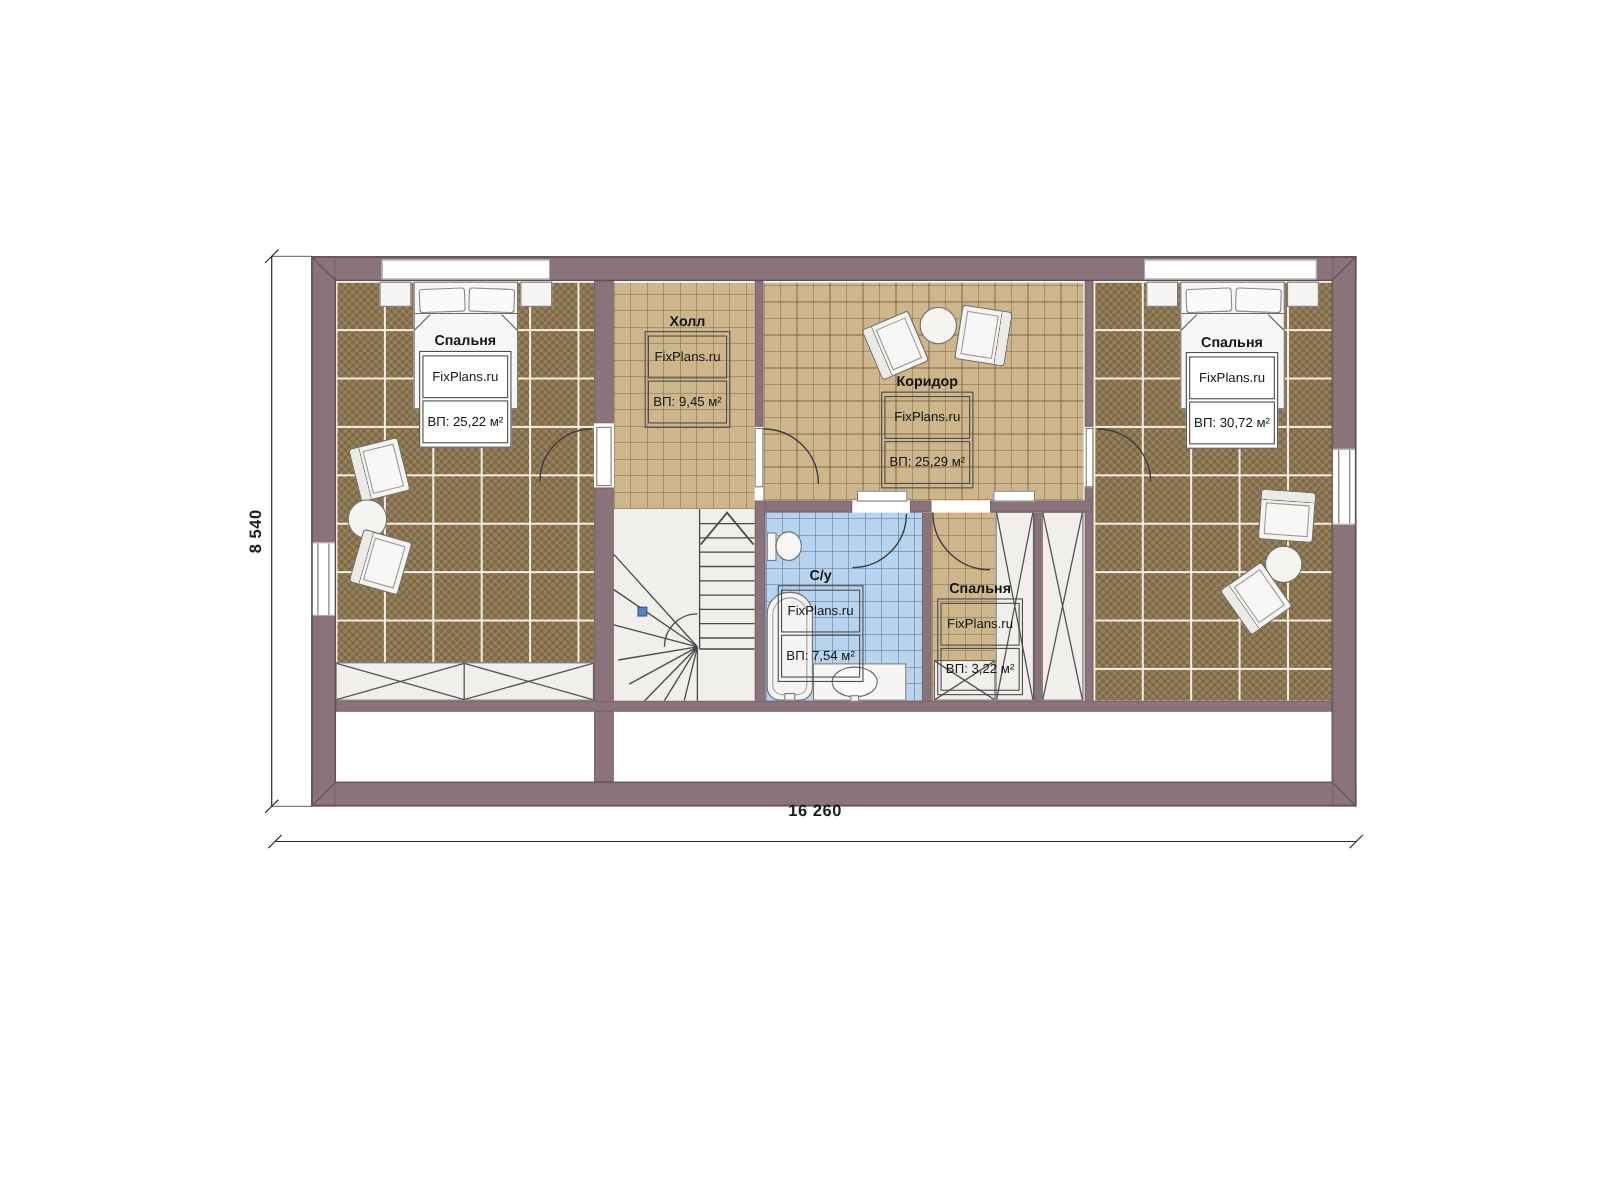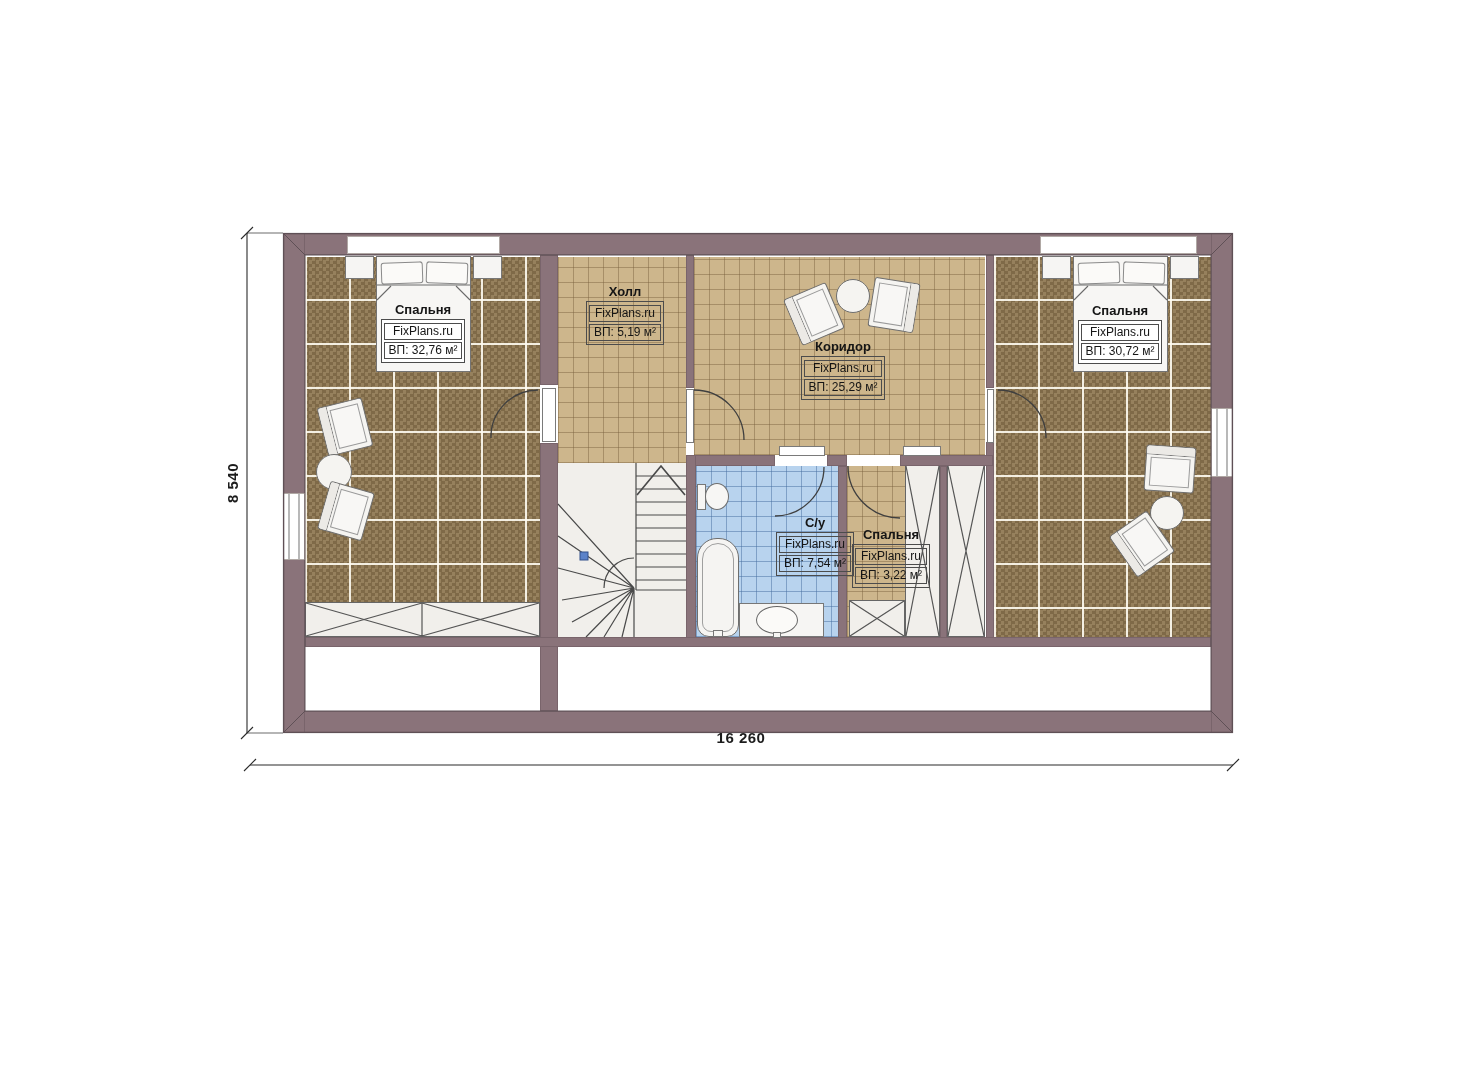--- a/index.html
+++ b/index.html
@@ -36,21 +36,21 @@
   .tub-inner{position:absolute;left:4px;top:4px;right:4px;bottom:4px;border:1px solid #9f9f9f;border-radius:16px 16px 9px 9px;}
   .wc-bowl{position:absolute;box-sizing:border-box;background:#f7f6f4;border:1.3px solid #6e6e6e;border-radius:50%;}
   .sink{position:absolute;box-sizing:border-box;background:#fbfaf8;border:1.4px solid #666;border-radius:50%;}
   .leaf{position:absolute;box-sizing:border-box;background:#fff;border:1px solid #7a7a7a;}
   .closet{position:absolute;box-sizing:border-box;background:#f1efeb;border:1px solid #666;}
   
   .room-label{position:absolute;width:120px;display:flex;flex-direction:column;align-items:center;color:#151515;}
   .rl-title{font-size:13px;font-weight:bold;line-height:15px;margin-bottom:2px;white-space:nowrap;}
   .rl-box{display:inline-flex;flex-direction:column;align-items:stretch;border:1px solid #4c4c4c;padding:2px;}
   .rl-box.on-white{background:#fff;}
-  .rl-row{border:1px solid #4c4c4c;padding:0 4px;margin:1px 0;font-size:12px;line-height:15px;text-align:center;white-space:nowrap;}
+  .rl-row{border:1px solid #4c4c4c;padding:11px 4px;margin:1px 0;font-size:12px;line-height:15px;text-align:center;white-space:nowrap;}
   .dim-text{position:absolute;font-size:15px;font-weight:bold;color:#1c1c1c;text-align:center;letter-spacing:.5px;}
   svg.overlay{position:absolute;left:0;top:0;pointer-events:none;}
 </style>
 </head>
 <body>
 
 <div class="page">
 
   <div class="tiles-brown" style="left:305px;top:257px;width:235px;height:345px;"></div>
   <div class="closet" style="left:305px;top:602px;width:235px;height:35px;"></div>
@@ -194,49 +194,49 @@
       <path d="M241,239 L253,227 M241,739 L253,727"></path>
       <path d="M250,765 H1233"></path>
       <path d="M244,771 L256,759 M1227,771 L1239,759"></path>
     </g>
   </svg>
 
   <div class="room-label" style="left:363px;top:302px;">
     <div class="rl-title">Спальня</div>
     <div class="rl-box on-white">
       <div class="rl-row">FixPlans.ru</div>
-      <div class="rl-row">ВП: 32,76 м²</div>
+      <div class="rl-row">ВП: 25,22 м²</div>
     </div>
   </div>
 
   <div class="room-label" style="left:565px;top:284px;">
     <div class="rl-title">Холл</div>
     <div class="rl-box">
       <div class="rl-row">FixPlans.ru</div>
-      <div class="rl-row">ВП: 5,19 м²</div>
+      <div class="rl-row">ВП: 9,45 м²</div>
     </div>
   </div>
 
   <div class="room-label" style="left:783px;top:339px;">
     <div class="rl-title">Коридор</div>
     <div class="rl-box">
       <div class="rl-row">FixPlans.ru</div>
       <div class="rl-row">ВП: 25,29 м²</div>
     </div>
   </div>
 
   <div class="room-label" style="left:1060px;top:303px;">
     <div class="rl-title">Спальня</div>
     <div class="rl-box on-white">
       <div class="rl-row">FixPlans.ru</div>
       <div class="rl-row">ВП: 30,72 м²</div>
     </div>
   </div>
 
-  <div class="room-label" style="left:755px;top:515px;">
+  <div class="room-label" style="left:686px;top:515px;">
     <div class="rl-title">С/у</div>
     <div class="rl-box">
       <div class="rl-row">FixPlans.ru</div>
       <div class="rl-row">ВП: 7,54 м²</div>
     </div>
   </div>
 
   <div class="room-label" style="left:831px;top:527px;">
     <div class="rl-title">Спальня</div>
     <div class="rl-box">

